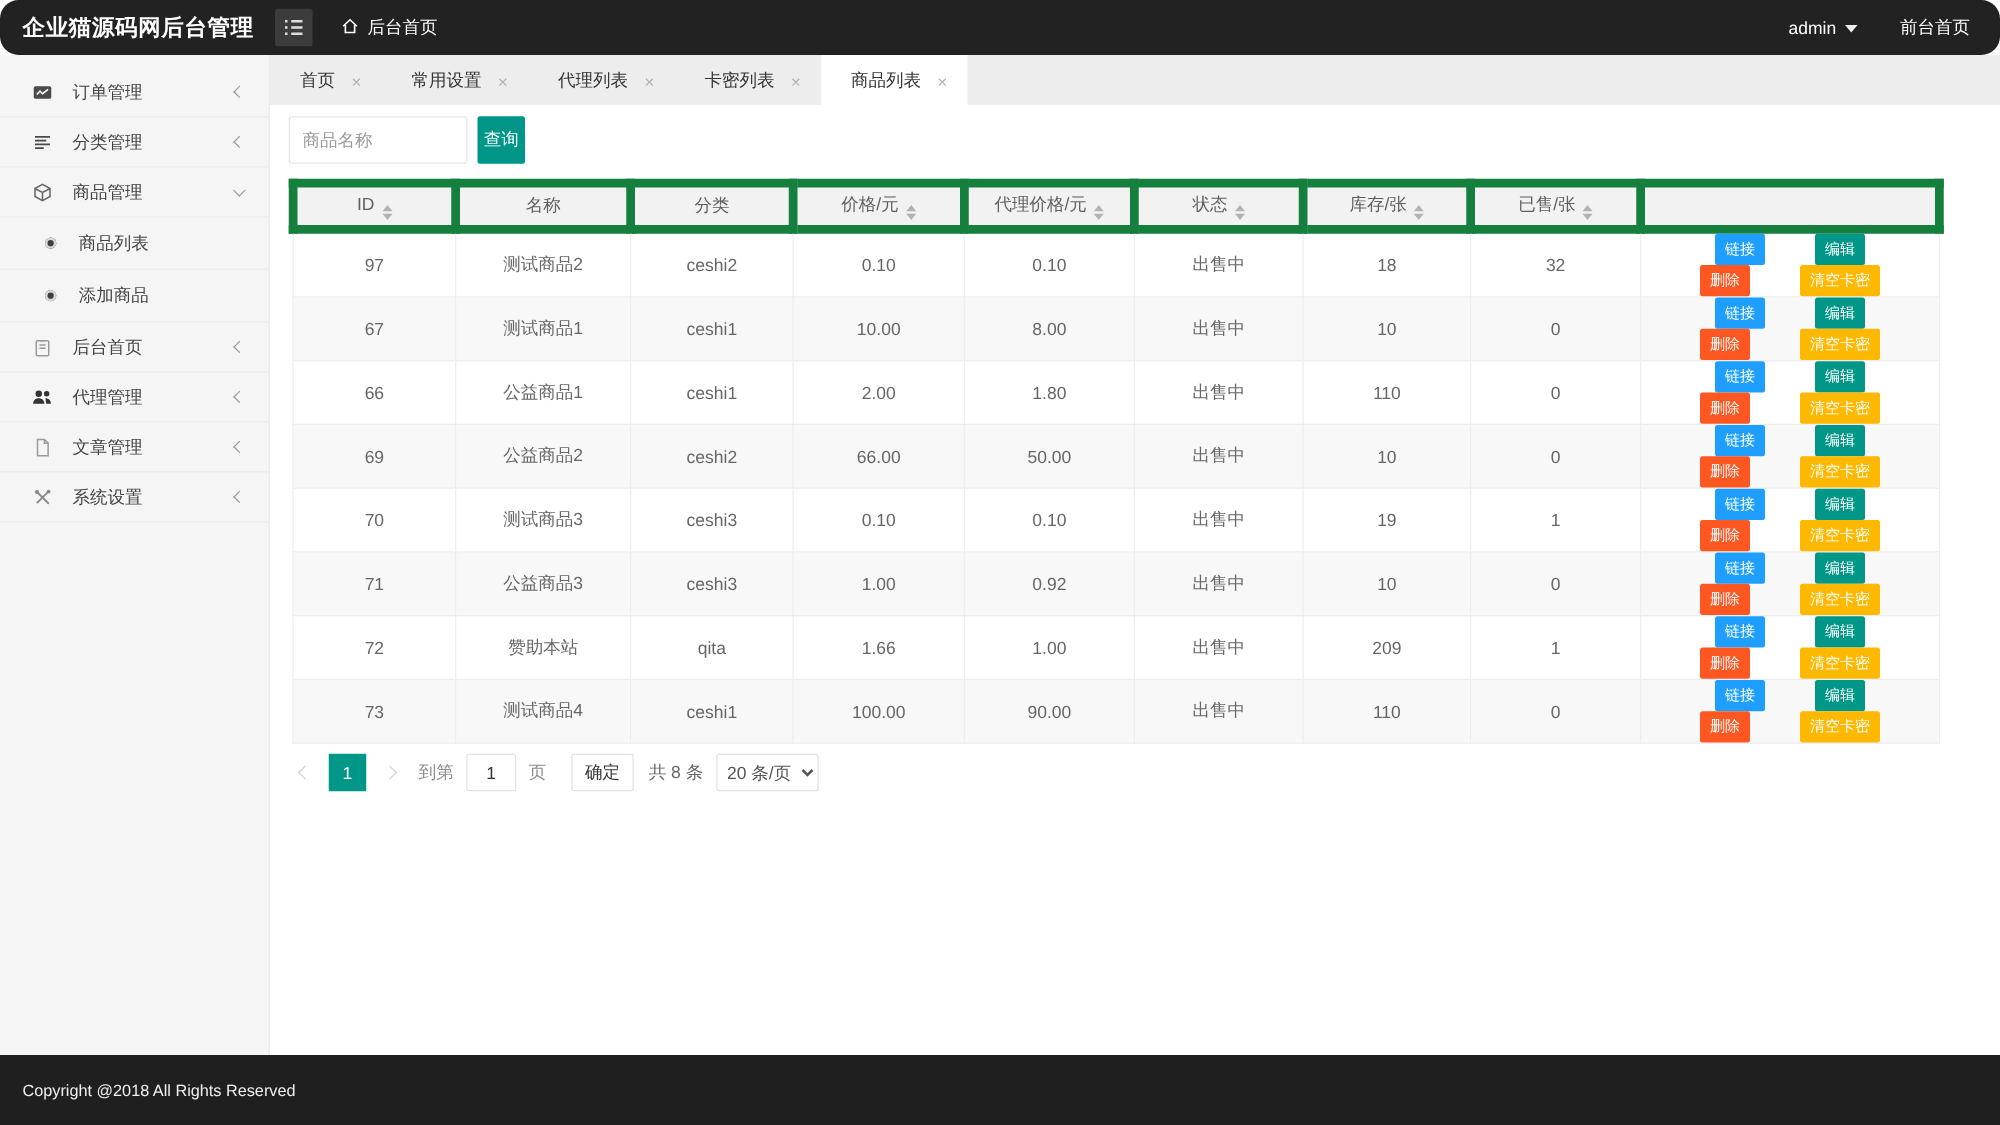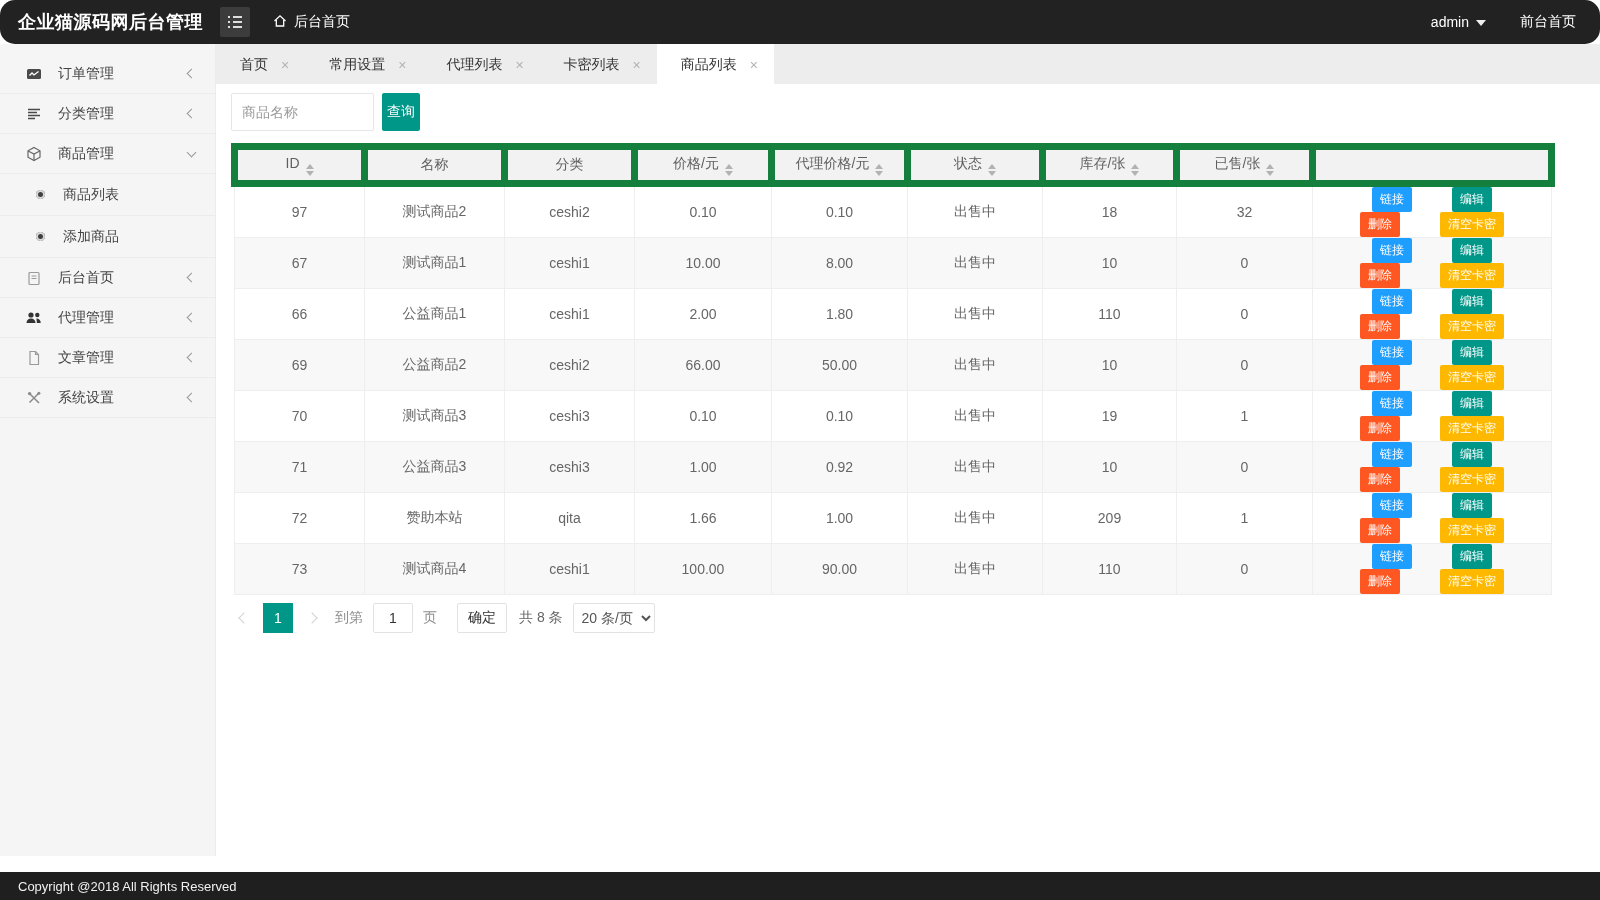--- a/index.html
+++ b/index.html
@@ -80,21 +80,21 @@
               color:#333; outline:none; border-radius:2px; }
   .pg-ok { height:30px; padding:0 10px; margin:0 10px; background:#fff; border:1px solid #e2e2e2;
            border-radius:2px; font-size:14px; color:#333; cursor:pointer;
            font-family:"Liberation Sans","DejaVu Sans",sans-serif; }
   .pg-total { margin:0 10px 0 2px; color:#666; }
   .pg-size { height:30px; border:1px solid #e2e2e2; border-radius:2px; font-size:14px; color:#555;
              padding:0 4px; outline:none; background:#fff;
              font-family:"Liberation Sans","DejaVu Sans",sans-serif; }
 
   
-  .footer { position:fixed; left:0; right:0; bottom:0; height:28px; background:#1f1f1f;
+  .footer { position:fixed; left:0; right:0; bottom:0; height:56px; background:#1f1f1f;
             color:#f0f0f0; font-size:13px; display:flex; align-items:center; padding-left:18px; z-index:10; }
 </style>
 </head>
 <body>
 
 <div class="topbar">
   <div class="brand">企业猫源码网后台管理</div>
   <div class="hamburger">
     <svg width="16" height="14" viewBox="0 0 16 14">
         <g stroke="#ddd" stroke-width="2">

